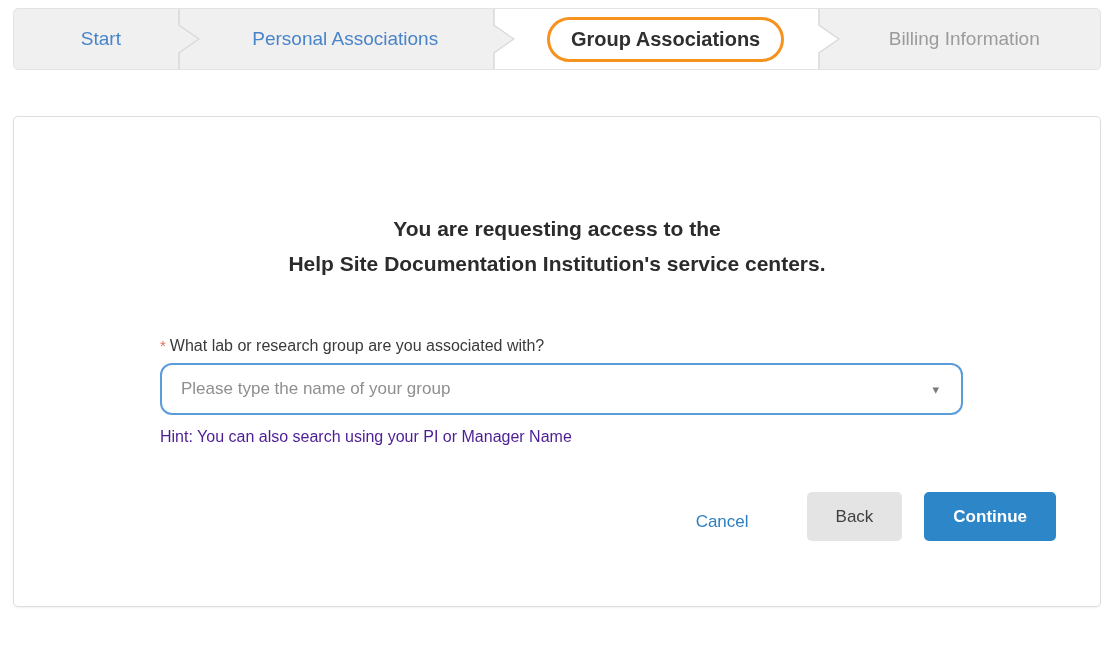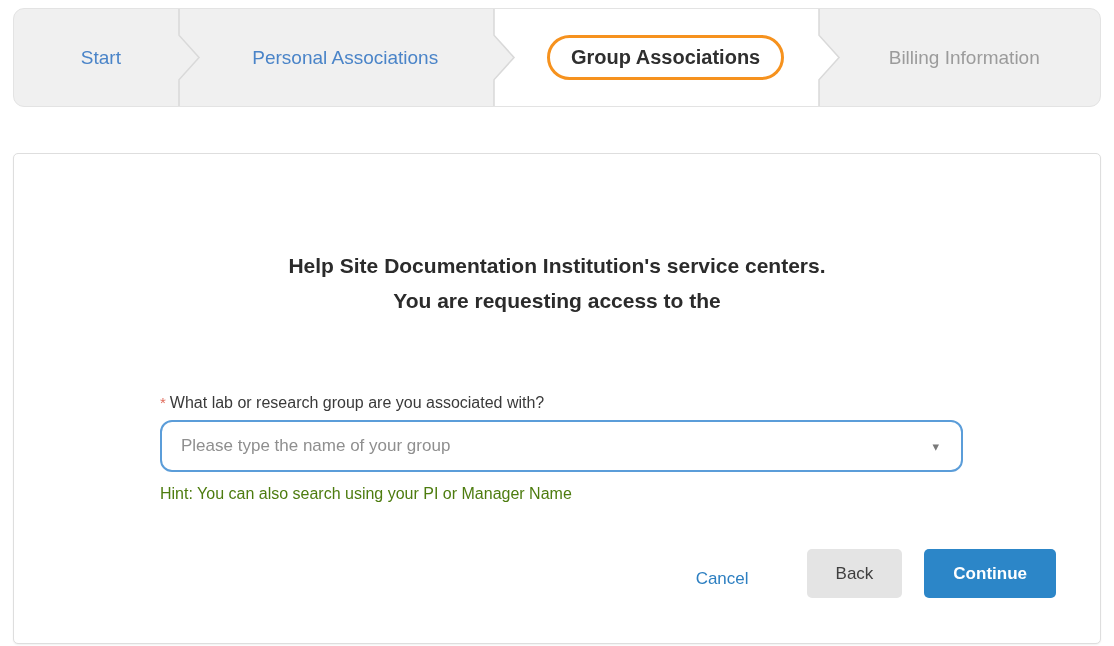--- a/index.html
+++ b/index.html
@@ -12,25 +12,25 @@
   body{
     width:1114px;height:646px;
     background:#ffffff;
     font-family:"Liberation Sans", sans-serif;
     overflow:hidden;
   }
 
   
   .bar{
     margin:8px 13px 0 13px;
-    height:99px;
+    height:62px;
     display:flex;
     background:var(--bar-gray);
     border:1px solid var(--bar-border);
-    border-radius:11px;
+    border-radius:5px;
     overflow:hidden;
   }
   .step{
     display:flex;align-items:center;justify-content:center;
     font-size:19px;
     position:relative;
   }
   .step-start{flex:0 0 16%;}
   .step-personal{flex:0 0 29%;}
   .step-group{flex:0 0 30%;}
@@ -71,41 +71,41 @@
   }
   .heading{
     margin-top:94px;
     text-align:center;
     font-size:21px;
     font-weight:700;
     color:#2b2b2b;
     line-height:35px;
   }
 
-  .form-area{width:794px;margin:76px auto 0 auto;}
+  .form-area{width:794px;margin:56px auto 0 auto;}
   .label-row{font-size:16px;color:#3a3a3a;margin-bottom:8px;}
   .req{color:var(--required-red,#e06a5a);margin-right:4px;font-size:15px;}
 
   .select-wrap{position:relative;width:803px;}
   .group-input{
     width:100%;height:52px;
     border:2px solid var(--input-focus-border,#5b9dd9);
     border-radius:12px;
     padding:0 46px 0 19px;
     font-size:17px;color:#444444;
     font-family:"Liberation Sans", sans-serif;
     outline:none;background:#ffffff;
   }
   .group-input::placeholder{color:#8f8f8f;opacity:1;}
   .caret{
     position:absolute;right:24px;top:50%;
     transform:translateY(-50%);
     color:#7a7a7a;font-size:13px;line-height:1;
   }
-  .hint{margin-top:13px;font-size:16px;color:#4d7c0f;}
+  .hint{margin-top:13px;font-size:16px;color:#4c1d95;}
 
   .actions{
     margin-top:46px;
     display:flex;justify-content:flex-end;align-items:center;
     padding-right:44px;
   }
   .cancel-link{
     color:var(--cancel-link-blue,#2d7fc1);
     font-size:17px;margin-right:58px;
     text-decoration:none;cursor:pointer;margin-top:10px;
@@ -160,22 +160,22 @@
     </svg>
   </div>
 
   <div class="step step-billing upcoming">
     <span class="step-label">Billing Information</span>
   </div>
 </div>
 
 <div class="panel">
   <div class="heading">
+    <div>You are requesting access to the</div>
     <div>Help Site Documentation Institution's service centers.</div>
-    <div>You are requesting access to the</div>
   </div>
 
   <div class="form-area">
     <div class="label-row">
       <span class="req">*</span><span>What lab or research group are you associated with?</span>
     </div>
 
     <div class="select-wrap">
       <input class="group-input" type="text" placeholder="Please type the name of your group" style="">
       <span class="caret">▾</span>

